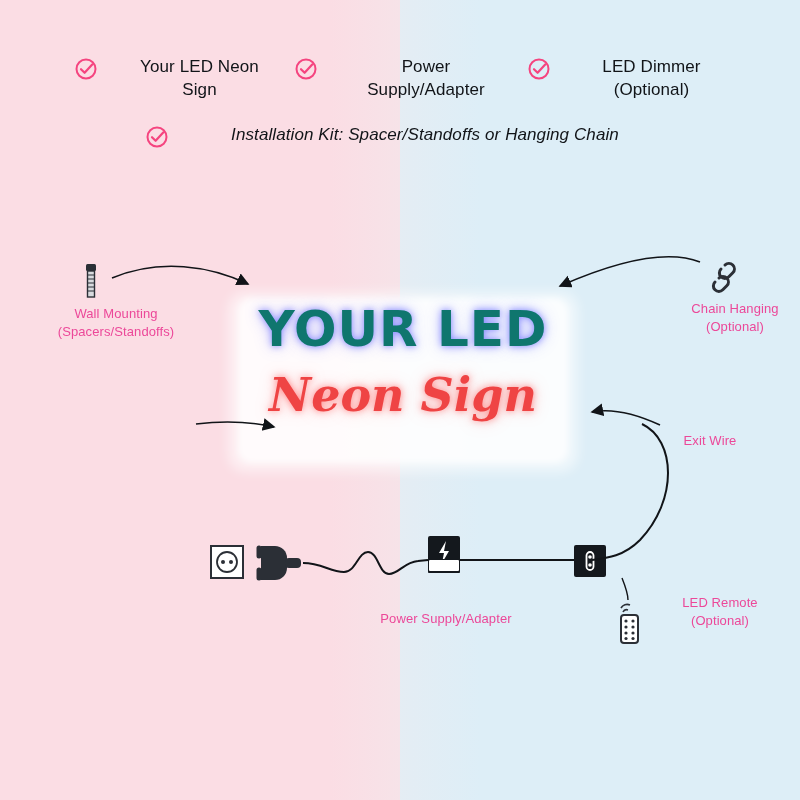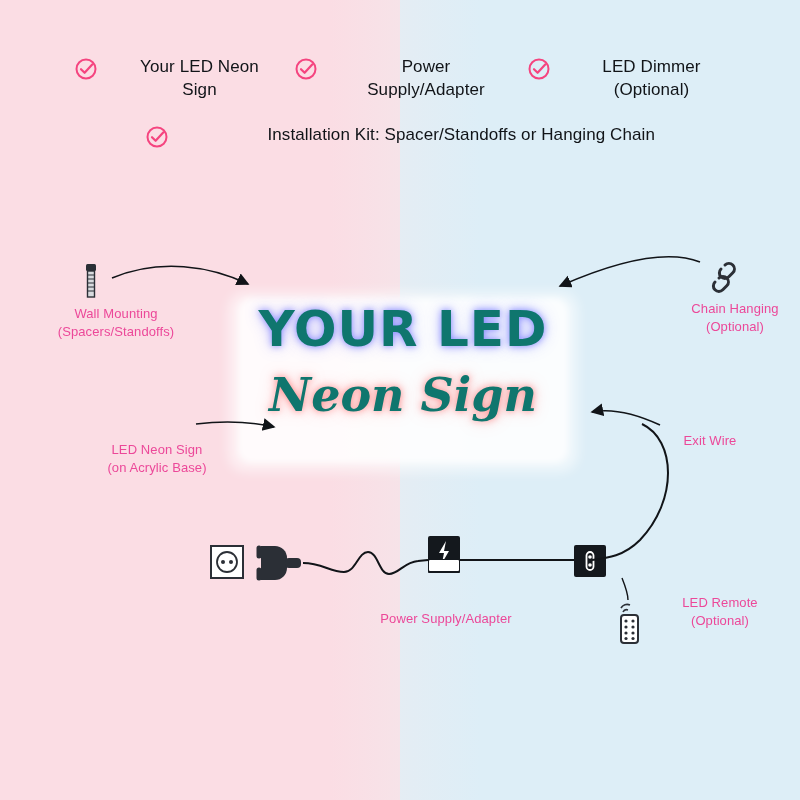--- a/index.html
+++ b/index.html
@@ -72,21 +72,22 @@
     line-height: 1.35;
     text-align: center;
     letter-spacing: 0.1px;
   }
   .w1 { width: 152px; }
   .w2 { width: 165px; }
   .w3 { width: 150px; text-align: center; }
   .row2 { margin-top: 22px; }
   .w4 {
     width: 460px;
-    text-align: right;
+    text-align: center;
+    font-style: italic;
   }
 
   
   .neon-glow {
     position: absolute;
     left: 228px;
     top: 292px;
     width: 350px;
     height: 180px;
     background: rgba(255,255,255,0.55);
@@ -119,21 +120,21 @@
   .neon-bottom {
     position: absolute;
     left: 228px;
     top: 368px;
     width: 350px;
     text-align: center;
     font-family: "DejaVu Serif", serif;
     font-style: italic;
     font-weight: bold;
     font-size: 46px;
-    color: #0f766e;
+    color: #ef4444;
     text-shadow: 0 0 7px rgba(255,80,80,0.6), 0 0 16px rgba(255,120,120,0.4);
   }
 
   
   .lbl {
     position: absolute;
     font-size: 13px;
     color: #ec4899;
     line-height: 1.35;
     text-align: center;
@@ -305,24 +306,20 @@
   <div class="lbl" style="left:18px; top:305px; width:196px;">
     <div>Wall Mounting</div>
     <div>(Spacers/Standoffs)</div>
   </div>
 
   <div class="lbl" style="left:650px; top:300px; width:170px;">
     <div>Chain Hanging</div>
     <div>(Optional)</div>
   </div>
 
-  <div class="lbl" style="left:62px; top:441px; width:190px;">
-    <div>LED Neon Sign</div>
-    <div>(on Acrylic Base)</div>
-  </div>
 
   <div class="lbl" style="left:655px; top:424px; width:110px;margin-top:8px;">
     <div>Exit Wire</div>
   </div>
 
   <div class="lbl" style="left:346px; top:610px; width:200px;">
     <div>Power Supply/Adapter</div>
   </div>
 
   <div class="lbl" style="left:645px; top:594px; width:150px;">

